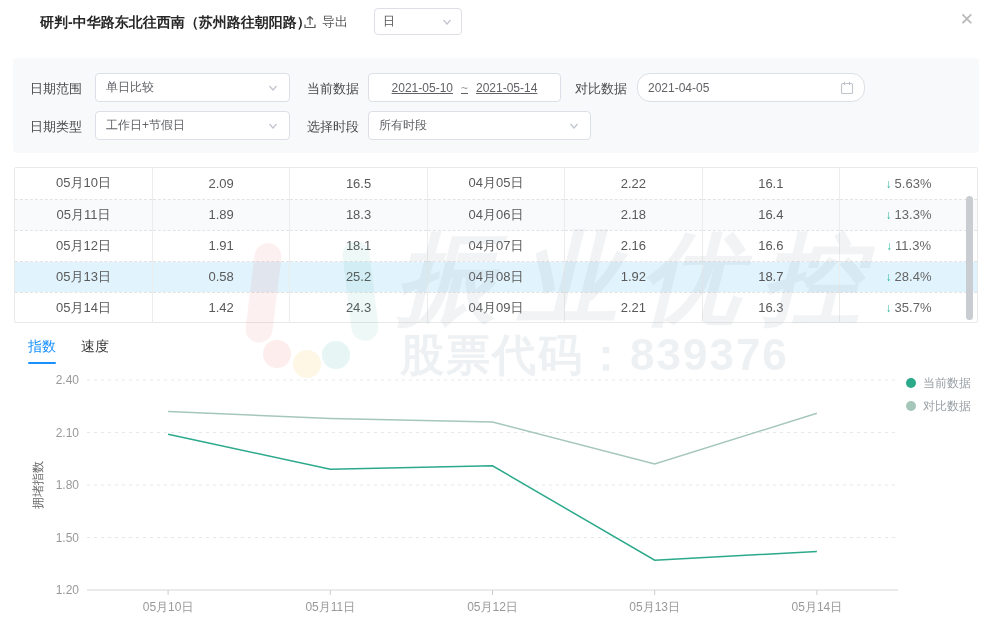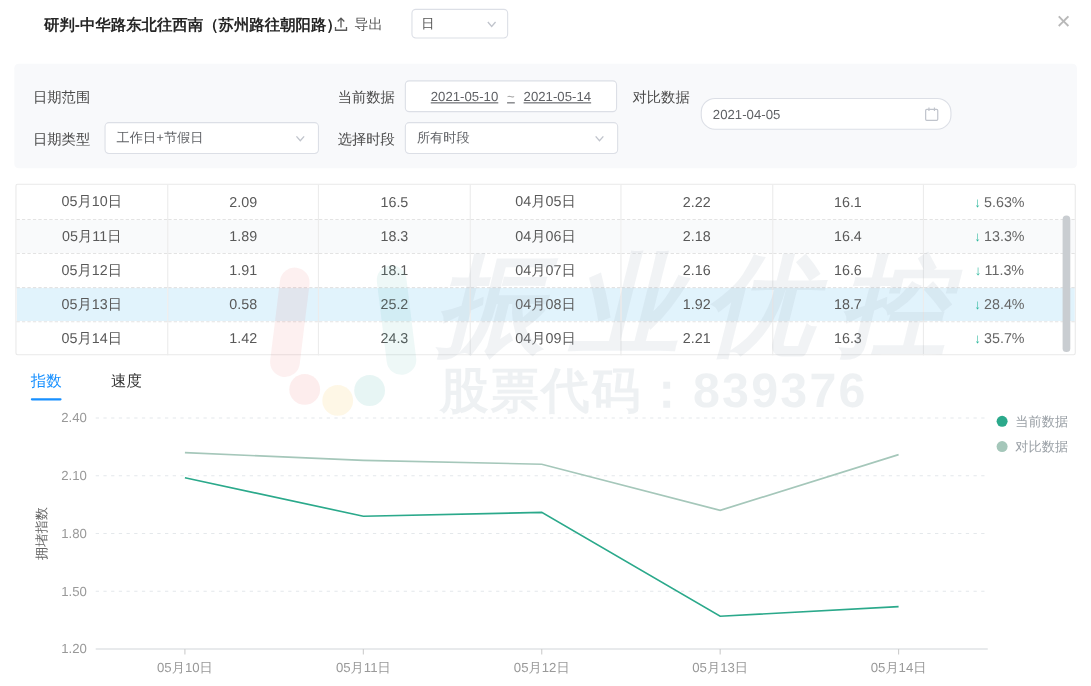--- a/index.html
+++ b/index.html
@@ -49,21 +49,21 @@
     letter-spacing:2px; color:rgba(168,183,195,0.20); white-space:nowrap; }
   .wm-shape { position:absolute; border-radius:14px; }
   .wm-arm-pink { left:250px; top:243px; width:27px; height:100px; background:rgba(235,87,87,0.09); transform:rotate(7deg); }
   .wm-arm-teal { left:347px; top:241px; width:27px; height:100px; background:rgba(38,166,154,0.08); transform:rotate(-7deg); }
   .wm-dot { position:absolute; width:28px; height:28px; border-radius:50%; }
   .wm-dot-pink { left:263px; top:340px; background:rgba(235,87,87,0.11); }
   .wm-dot-yellow { left:293px; top:350px; background:rgba(246,190,60,0.13); }
   .wm-dot-teal { left:322px; top:341px; background:rgba(38,166,154,0.11); }
 
   
-  .tabs { position:absolute; left:28px; top:338px; display:flex; gap:45px; }
+  .tabs { position:absolute; left:28px; top:338px; display:flex; gap:25px; }
   .tab { font-size:14px; color:#333; padding-bottom:8px; position:relative; cursor:pointer; }
   .tab.active { color:#1890ff; }
   .tab.active::after { content:""; position:absolute; left:0; right:0; bottom:0; height:2px;
     background:#1890ff; border-radius:1px; }
 
   
   .chart { position:absolute; left:0; top:370px; width:992px; height:254px; }
 </style>
 </head>
 <body>
@@ -84,48 +84,54 @@
     <span>日</span>
     <svg class="caret" width="12" height="12" viewBox="0 0 12 12">
       <polyline points="2.5,4 6,8 9.5,4" fill="none" stroke="#c0c4cc" stroke-width="1.2"></polyline>
     </svg>
   </div>
 
   <div class="close-x">✕</div>
 
   <div class="filters">
     <span class="flabel" style="left:17px; top:22px;">日期范围</span>
+    <div class="fbox" style="left:82px; top:15px; width:195px;">
+      <span>单日比较</span>
+      <svg class="caret" width="12" height="12" viewBox="0 0 12 12">
+        <polyline points="2.5,4 6,8 9.5,4" fill="none" stroke="#c0c4cc" stroke-width="1.2"></polyline>
+      </svg>
+    </div>
 
     <span class="flabel" style="left:294px; top:22px;">当前数据</span>
     <div class="fbox range" style="left:355px; top:15px; width:193px;">
       <span>2021-05-10</span>
       <span style="color:#999;">~</span>
       <span>2021-05-14</span>
     </div>
 
     <span class="flabel" style="left:562px; top:22px;">对比数据</span>
-    <div class="fbox" style="left:624px; top:31px; width:228px;border-radius:13px;">
+    <div class="fbox" style="left:624px; top:15px; width:228px;border-radius:13px;">
       <span>2021-04-05</span>
       <svg class="cal" width="14" height="14" viewBox="0 0 14 14">
         <rect x="1.5" y="2.5" width="11" height="10" rx="1" fill="none" stroke="#c0c4cc" stroke-width="1.1"></rect>
         <line x1="4.5" y1="0.8" x2="4.5" y2="4" stroke="#c0c4cc" stroke-width="1.1"></line>
         <line x1="9.5" y1="0.8" x2="9.5" y2="4" stroke="#c0c4cc" stroke-width="1.1"></line>
       </svg>
     </div>
 
     <span class="flabel" style="left:17px; top:60px;">日期类型</span>
     <div class="fbox" style="left:82px; top:53px; width:195px;justify-content:center;">
       <span>工作日+节假日</span>
       <svg class="caret" width="12" height="12" viewBox="0 0 12 12">
         <polyline points="2.5,4 6,8 9.5,4" fill="none" stroke="#c0c4cc" stroke-width="1.2"></polyline>
       </svg>
     </div>
 
     <span class="flabel" style="left:294px; top:60px;">选择时段</span>
-    <div class="fbox" style="left:355px; top:53px; width:194px;">
+    <div class="fbox" style="left:355px; top:53px; width:223px;">
       <span>所有时段</span>
       <svg class="caret" width="12" height="12" viewBox="0 0 12 12">
         <polyline points="2.5,4 6,8 9.5,4" fill="none" stroke="#c0c4cc" stroke-width="1.2"></polyline>
       </svg>
     </div>
   </div>
 
   <div class="table-wrap">
     <table>
       <tbody id="table-body">

